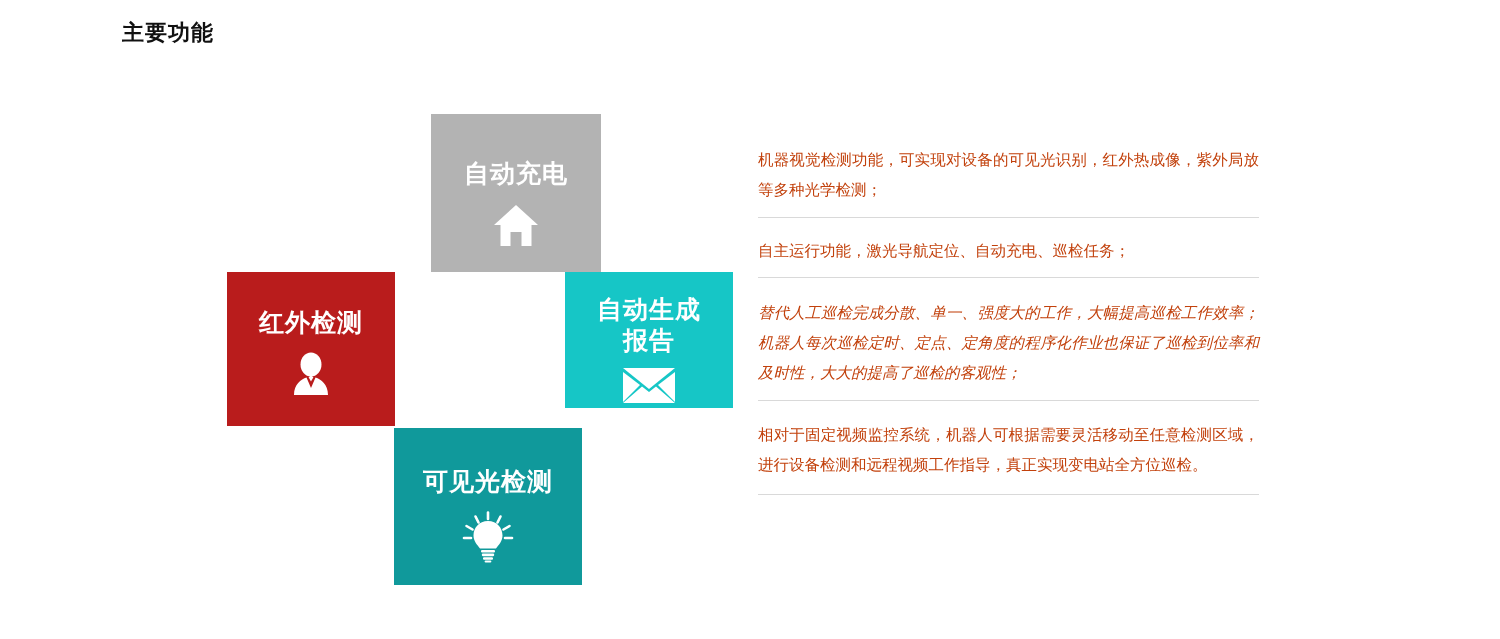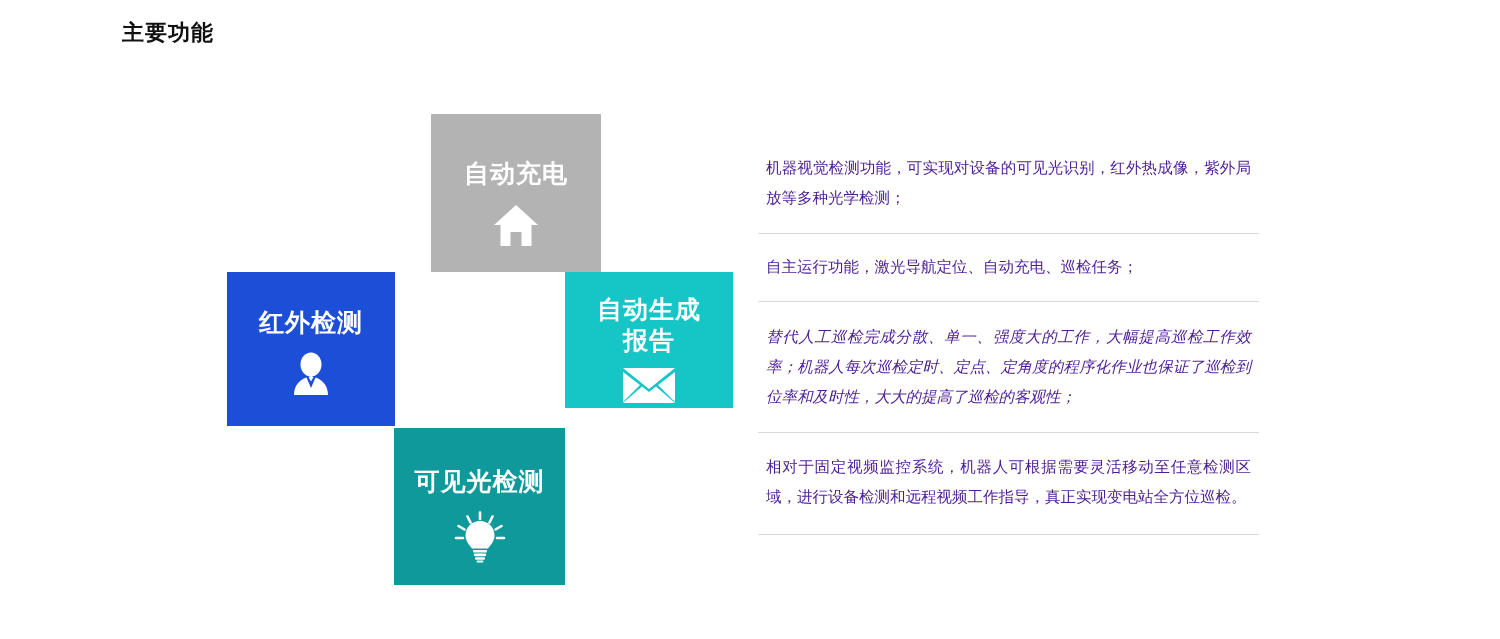--- a/index.html
+++ b/index.html
@@ -56,43 +56,43 @@
   .tile-icon {
     display: block;
     margin-top: 10px;
   }
   .tile-icon svg { display: block; }
 
   
   #tile-top    { left: 394px; top: 114px; width: 170px; height: 158px; padding-top: 44px; }
   #tile-left   { left: 227px; top: 272px; width: 168px; height: 154px; padding-top: 35px; }
   #tile-right  { left: 565px; top: 272px; width: 168px; height: 136px; padding-top: 22px; }
-  #tile-bottom { left: 394px; top: 428px; width: 171px; height: 157px; padding-top: 38px; }
+  #tile-bottom { left: 394px; top: 428px; width: 188px; height: 157px; padding-top: 38px; }
 
   #tile-top .tile-icon    { margin-top: 14px; }
   #tile-left .tile-icon   { margin-top: 14px; }
   #tile-right .tile-icon  { margin-top: 10px; }
   #tile-bottom .tile-icon { margin-top: 14px; }
 
   
   #text-column {
     position: absolute;
     left: 758px;
     top: 145px;
     width: 501px;
   }
   .text-block {
     position: relative;
   }
   .text-block p {
-    margin: 8px;
+    margin: 0;
     font-family: "DejaVu Serif", "Liberation Serif", serif;
     font-size: 15.5px;
     line-height: 30px;
-    color: #4c1d95;
+    color: #c2410c;
     text-align: justify;
     text-justify: inter-ideograph;
   }
   .divider {
     height: 1px;
     background: #d9d9d9;
     width: 501px;
   }
   #block-0 { padding-bottom: 12px; }
   #divider-0 { margin-bottom: 18px; }
@@ -111,21 +111,21 @@
 
   <div id="tile-top" class="tile" style="background:#b3b3b3;margin-left:37px;">
     <div class="tile-label">自动充电</div>
     <span class="tile-icon">
       <svg width="48" height="45" viewBox="0 0 48 45" aria-hidden="true">
         <path d="M24 2 L46 22 L39.5 22 L39.5 43 L29.5 43 L29.5 29 L18.5 29 L18.5 43 L8.5 43 L8.5 22 L2 22 Z" fill="#ffffff"></path>
       </svg>
     </span>
   </div>
 
-  <div id="tile-left" class="tile" style="background:#1d4ed8;">
+  <div id="tile-left" class="tile" style="background:#b91c1c;">
     <div class="tile-label">红外检测</div>
     <span class="tile-icon">
       <svg width="46" height="46" viewBox="0 0 46 46" aria-hidden="true">
         <ellipse cx="23" cy="12.5" rx="10.5" ry="12" fill="#ffffff"></ellipse>
         <path d="M6 43 C6 32.5 13 27 18.5 25.5 L23 36 L27.5 25.5 C33 27 40 32.5 40 43 Z" fill="#ffffff"></path>
         <path d="M20.6 25.2 L23 29.5 L25.4 25.2 L23 23.6 Z" fill="#ffffff"></path>
       </svg>
     </span>
   </div>
 

